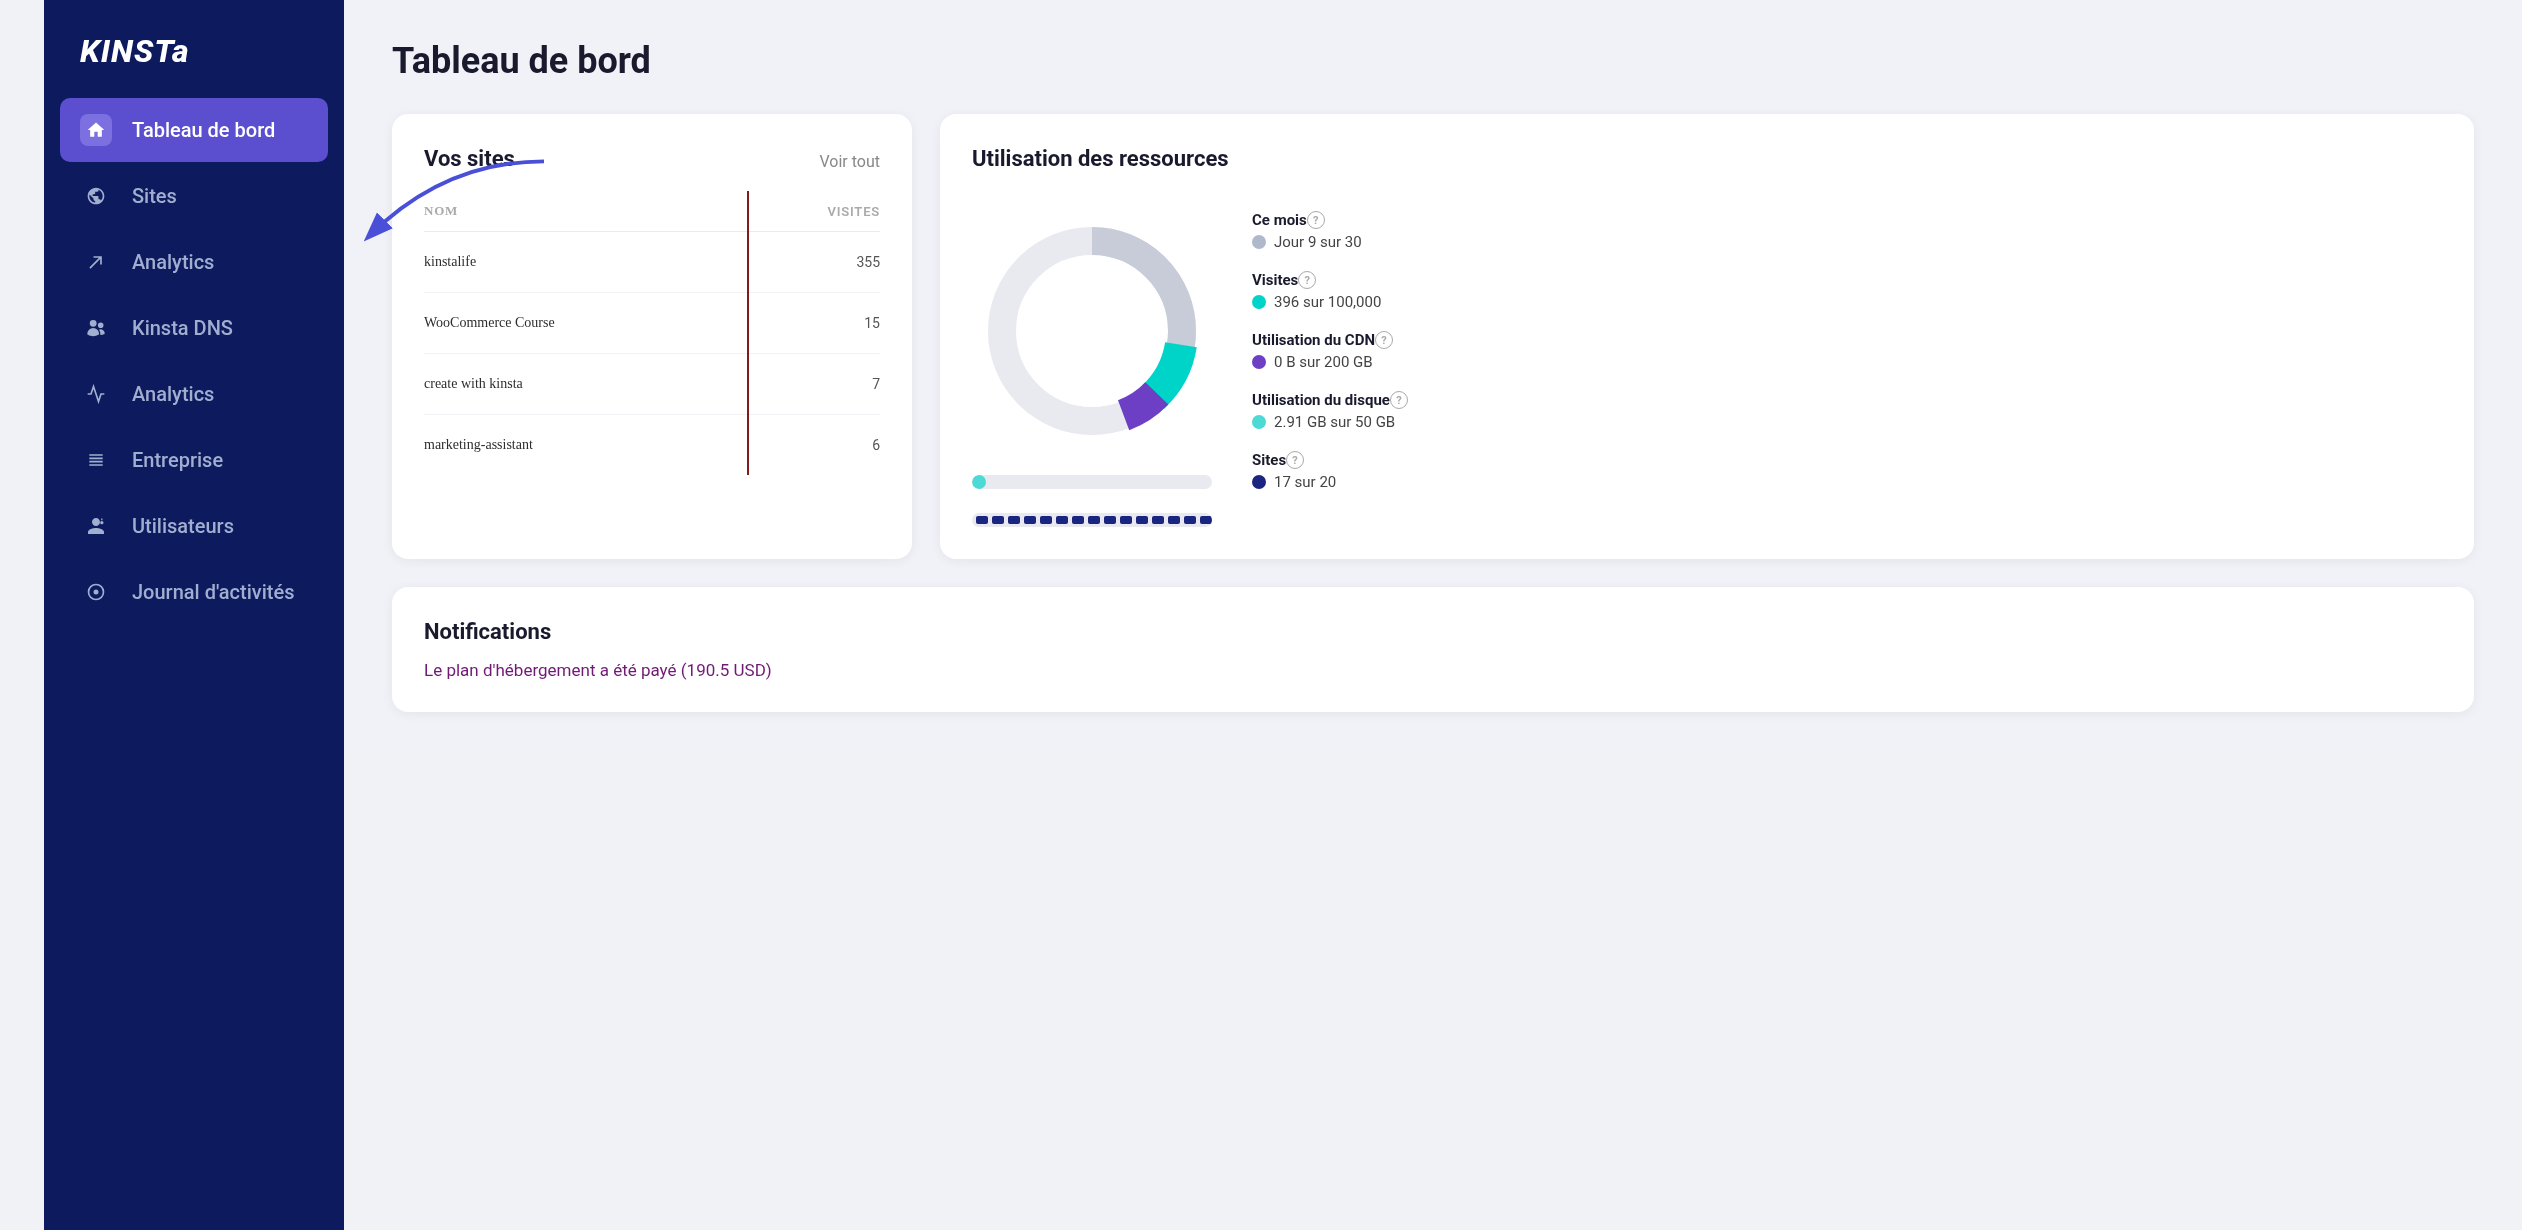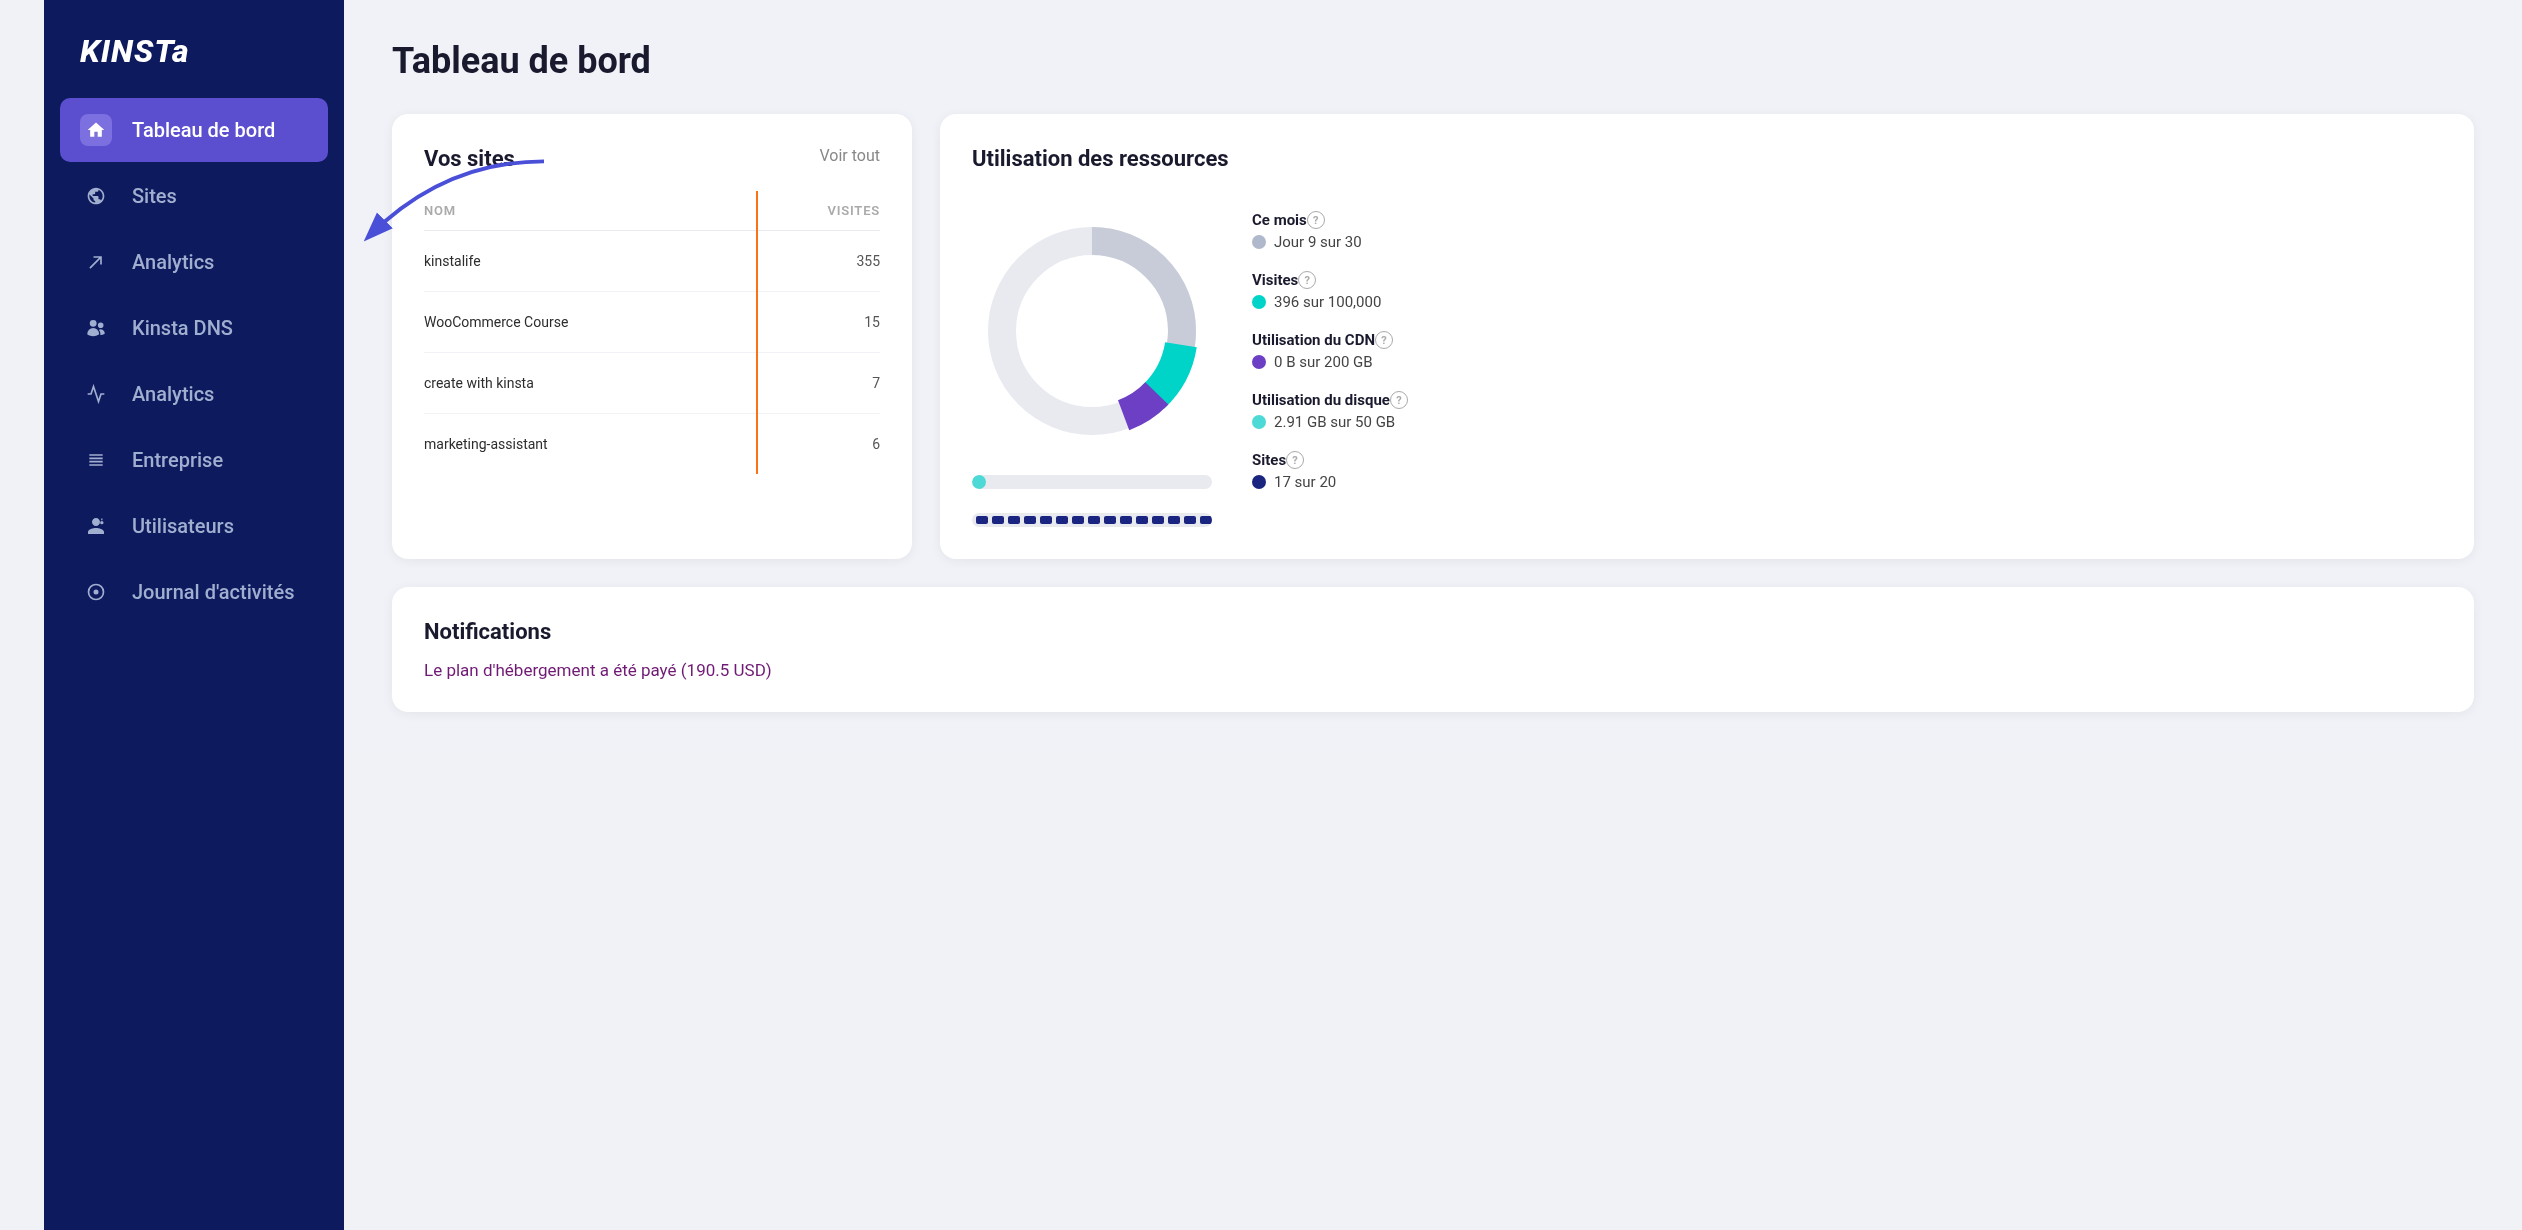--- a/index.html
+++ b/index.html
@@ -86,21 +86,21 @@
       background: white;
       border-radius: 16px;
       padding: 32px;
       box-shadow: 0 2px 12px rgba(0,0,0,0.06);
     }
     .card-sites { flex: 1; max-width: 520px; }
     .card-resources { flex: 1.6; }
 
     .card-header {
       display: flex;
-      align-items: flex-start;
+      align-items: flex-end;
       justify-content: space-between;
       margin-bottom: 20px;
     }
     .card-title {
       font-size: 22px;
       font-weight: 700;
       color: #1a1a2e;
     }
     .voir-tout {
       font-size: 16px;
@@ -122,22 +122,23 @@
     .sites-table thead tr th:last-child { text-align: right; }
     .sites-table tbody tr td {
       padding: 22px 0;
       font-size: 14px;
       color: #2d2d2d;
       border-bottom: 1px solid #f0f2f5;
     }
     .sites-table tbody tr td:last-child { text-align: right; color: #555; }
     .sites-table tbody tr:last-child td { border-bottom: none; }
     .col-divider {
-      border-right: 2px solid #f97316;
+      border-right: 2px solid #7f1d1d;
       padding-right: 0;
+      font-family: Liberation Serif, serif;
     }
 
     
     .resources-inner {
       display: flex;
       gap: 40px;
       align-items: flex-start;
     }
     .donut-area {
       display: flex;

